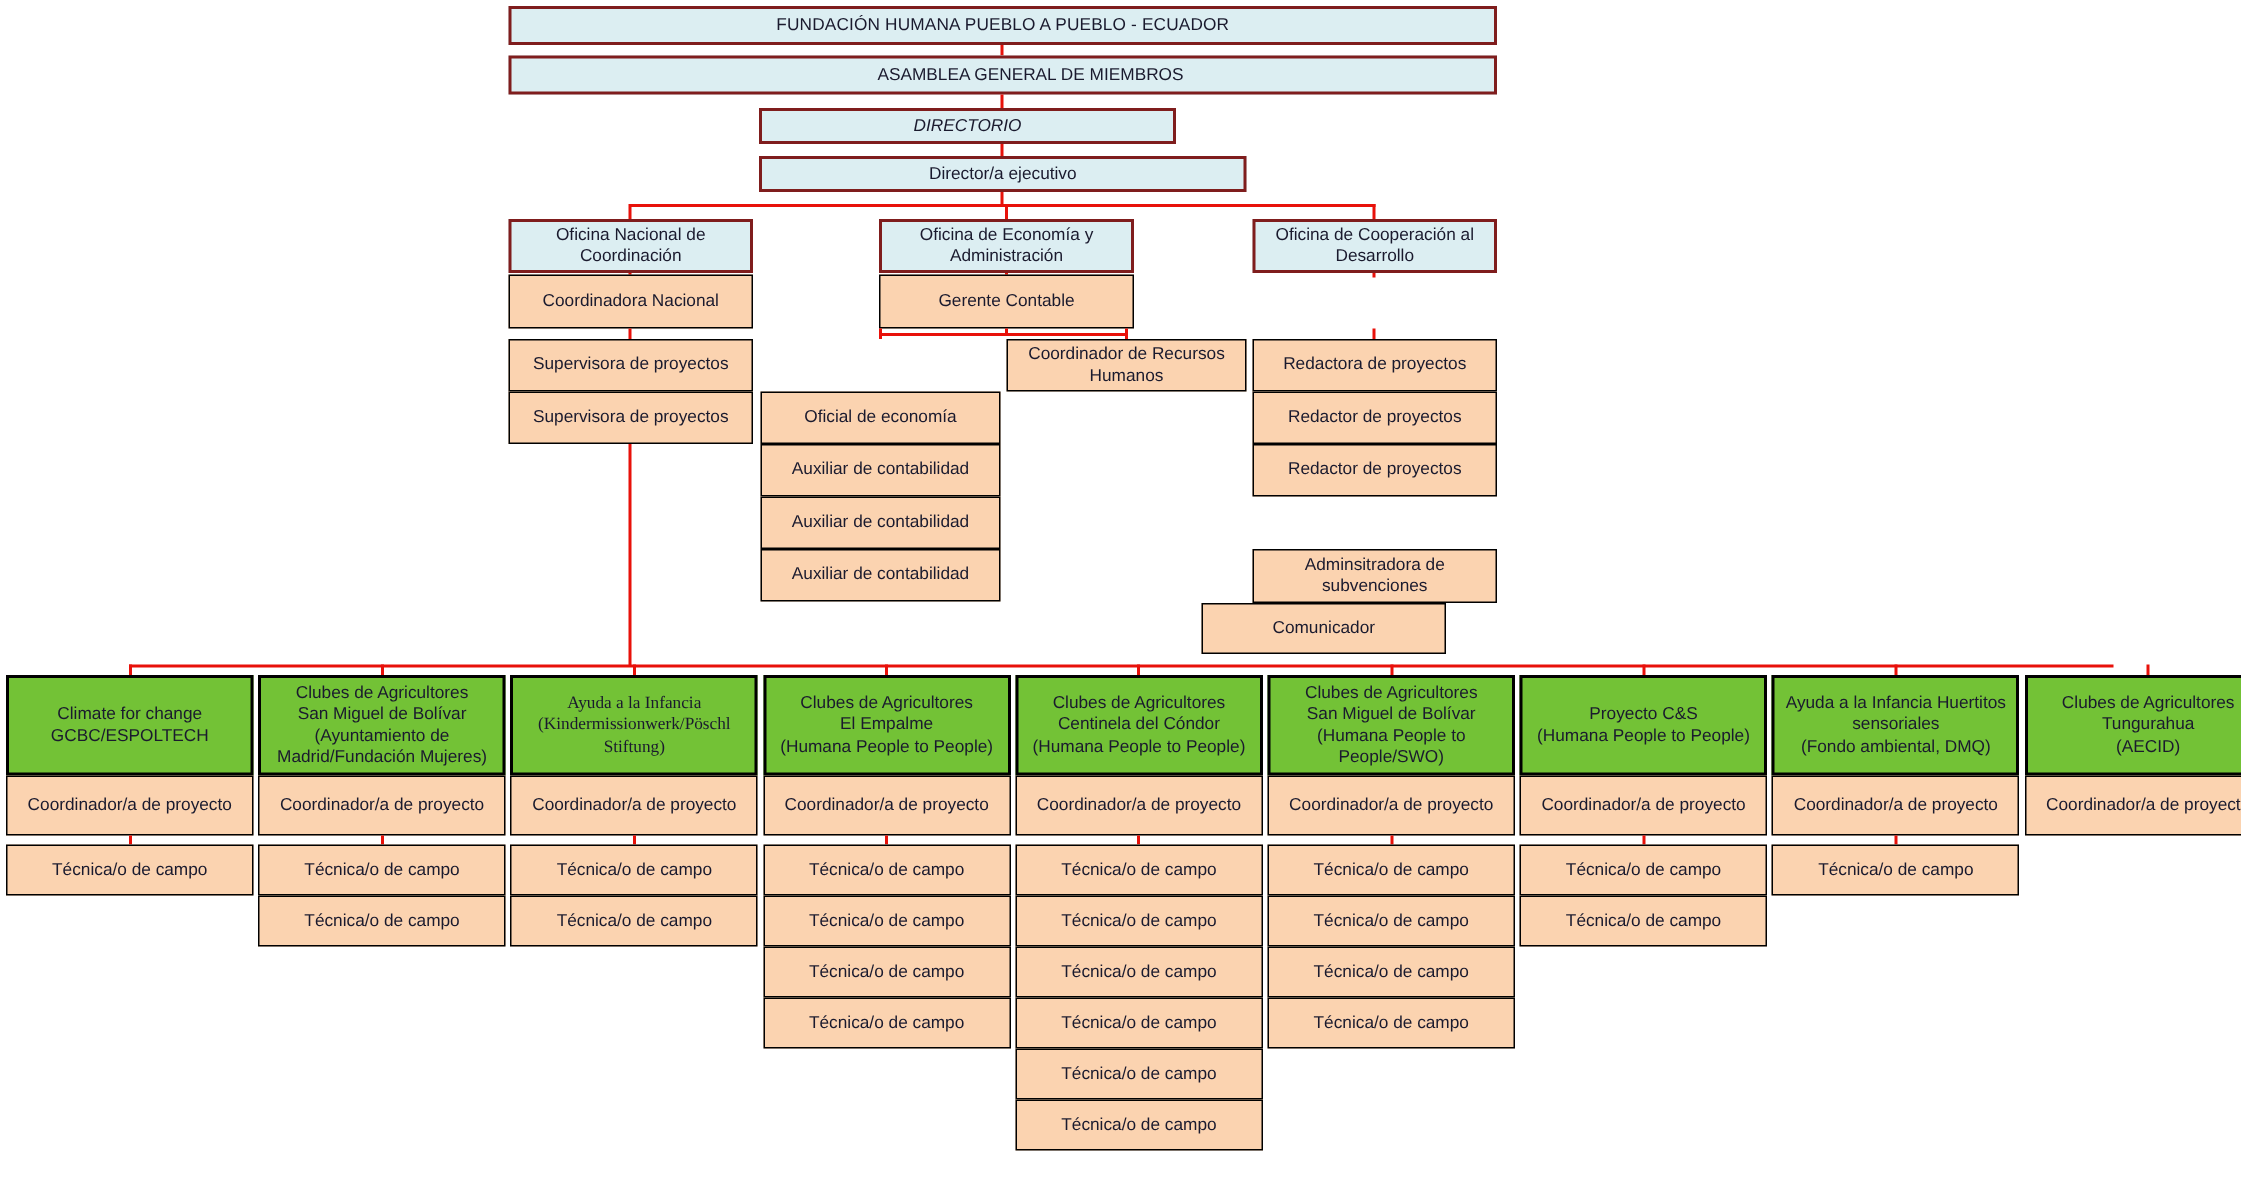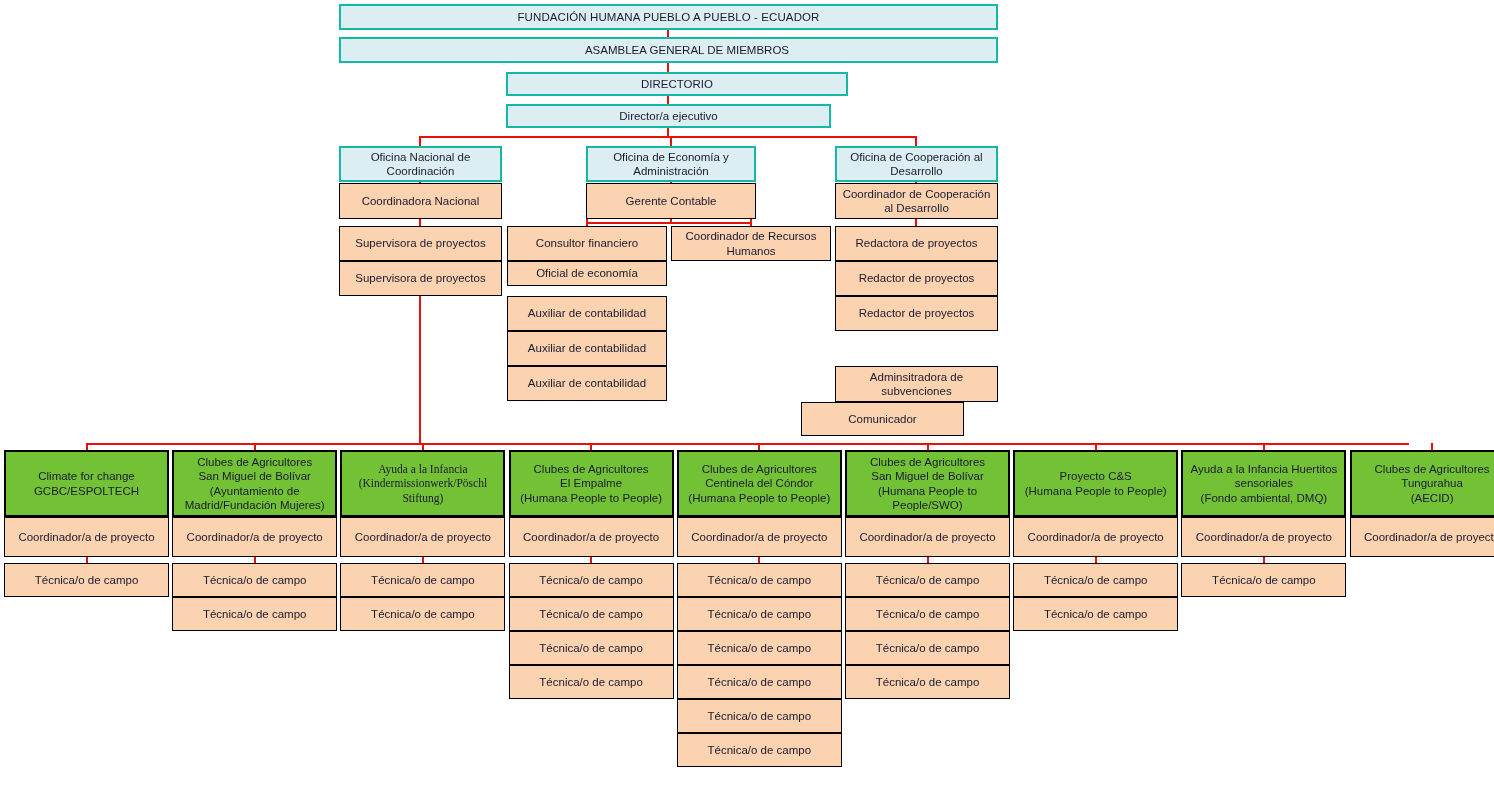--- a/index.html
+++ b/index.html
@@ -11,40 +11,40 @@
     box-sizing:border-box;
     display:flex;
     align-items:center;
     justify-content:center;
     text-align:center;
     color:#1a1a2e;
     line-height:1.22;
     padding:1px 3px;
     white-space:pre-line;
   }
-  .blue{background:#dceef2;border:2px solid #14b8a6;font-size:11.5px;}
+  .blue{background:#dceef2;border:2px solid #7f1d1d;font-size:11.5px;}
   .blue.top{font-size:11.5px;}
   .peach{background:#fbd3b0;border:1px solid #000000;font-size:11.5px;}
   .green{background:#73c236;border:2px solid #000000;font-size:11.5px;}
 
   .vline{position:absolute;background:#e8110a;width:2px;}
   .hline{position:absolute;background:#e8110a;height:2px;}
 </style>
 </head>
 <body>
 
 <div id="chart">
 
   <div class="box blue top" style="left:339px;top:4px;width:659px;height:26px;letter-spacing:0.1px;">FUNDACIÓN HUMANA PUEBLO A PUEBLO - ECUADOR</div>
   <div class="vline" style="left:667px;top:30px;height:7px;"></div>
 
   <div class="box blue top" style="left:339px;top:37px;width:659px;height:26px;padding-left:40px;">ASAMBLEA GENERAL DE MIEMBROS</div>
   <div class="vline" style="left:667px;top:63px;height:9px;"></div>
 
-  <div class="box blue top" style="left:506px;top:72px;width:342px;height:24px;">DIRECTORIO</div>
+  <div class="box blue top" style="left:506px;top:72px;width:278px;height:24px;font-style:italic;">DIRECTORIO</div>
   <div class="vline" style="left:667px;top:96px;height:8px;"></div>
 
   <div class="box blue top" style="left:506px;top:104px;width:325px;height:24px;">Director/a ejecutivo</div>
 
   <div class="vline" style="left:667px;top:128px;height:9px;"></div>
   <div class="hline" style="left:420px;top:136px;width:497px;"></div>
   <div class="vline" style="left:419px;top:136px;height:10px;"></div>
   <div class="vline" style="left:670px;top:136px;height:10px;"></div>
   <div class="vline" style="left:915px;top:136px;height:10px;"></div>
 
@@ -59,34 +59,31 @@
 
   <div class="box blue" style="left:586px;top:146px;width:170px;height:36px;">Oficina de Economía y
 Administración</div>
   <div class="vline" style="left:670px;top:182px;height:3px;"></div>
   <div class="box peach" style="left:586px;top:183px;width:170px;height:36px;">Gerente Contable</div>
   <div class="hline" style="left:587px;top:222px;width:164px;"></div>
   <div class="vline" style="left:670px;top:219px;height:4px;"></div>
   <div class="vline" style="left:586px;top:219px;height:7px;"></div>
   <div class="vline" style="left:750px;top:219px;height:7px;"></div>
 
-  <div class="box peach" style="left:507px;top:226px;width:160px;height:35px;">Consultor financiero</div>
-  <div class="box peach" style="left:507px;top:261px;width:160px;height:25px;">Oficial de economía</div>
+  <div class="box peach" style="left:507px;top:261px;width:160px;height:35px;">Oficial de economía</div>
   <div class="box peach" style="left:507px;top:296px;width:160px;height:35px;">Auxiliar de contabilidad</div>
   <div class="box peach" style="left:507px;top:331px;width:160px;height:35px;">Auxiliar de contabilidad</div>
   <div class="box peach" style="left:507px;top:366px;width:160px;height:35px;">Auxiliar de contabilidad</div>
 
   <div class="box peach" style="left:671px;top:226px;width:160px;height:35px;">Coordinador de Recursos
 Humanos</div>
 
   <div class="box blue" style="left:835px;top:146px;width:163px;height:36px;">Oficina de Cooperación al
 Desarrollo</div>
   <div class="vline" style="left:915px;top:182px;height:3px;"></div>
-  <div class="box peach" style="left:835px;top:183px;width:163px;height:36px;">Coordinador de Cooperación
-al Desarrollo</div>
   <div class="vline" style="left:915px;top:219px;height:7px;"></div>
   <div class="box peach" style="left:835px;top:226px;width:163px;height:35px;">Redactora de proyectos</div>
   <div class="box peach" style="left:835px;top:261px;width:163px;height:35px;">Redactor de proyectos</div>
   <div class="box peach" style="left:835px;top:296px;width:163px;height:35px;">Redactor de proyectos</div>
   <div class="box peach" style="left:835px;top:366px;width:163px;height:36px;">Adminsitradora de
 subvenciones</div>
   <div class="box peach" style="left:801px;top:402px;width:163px;height:34px;">Comunicador</div>
 
   <div class="hline" style="left:86px;top:443px;width:1323px;"></div>
 

